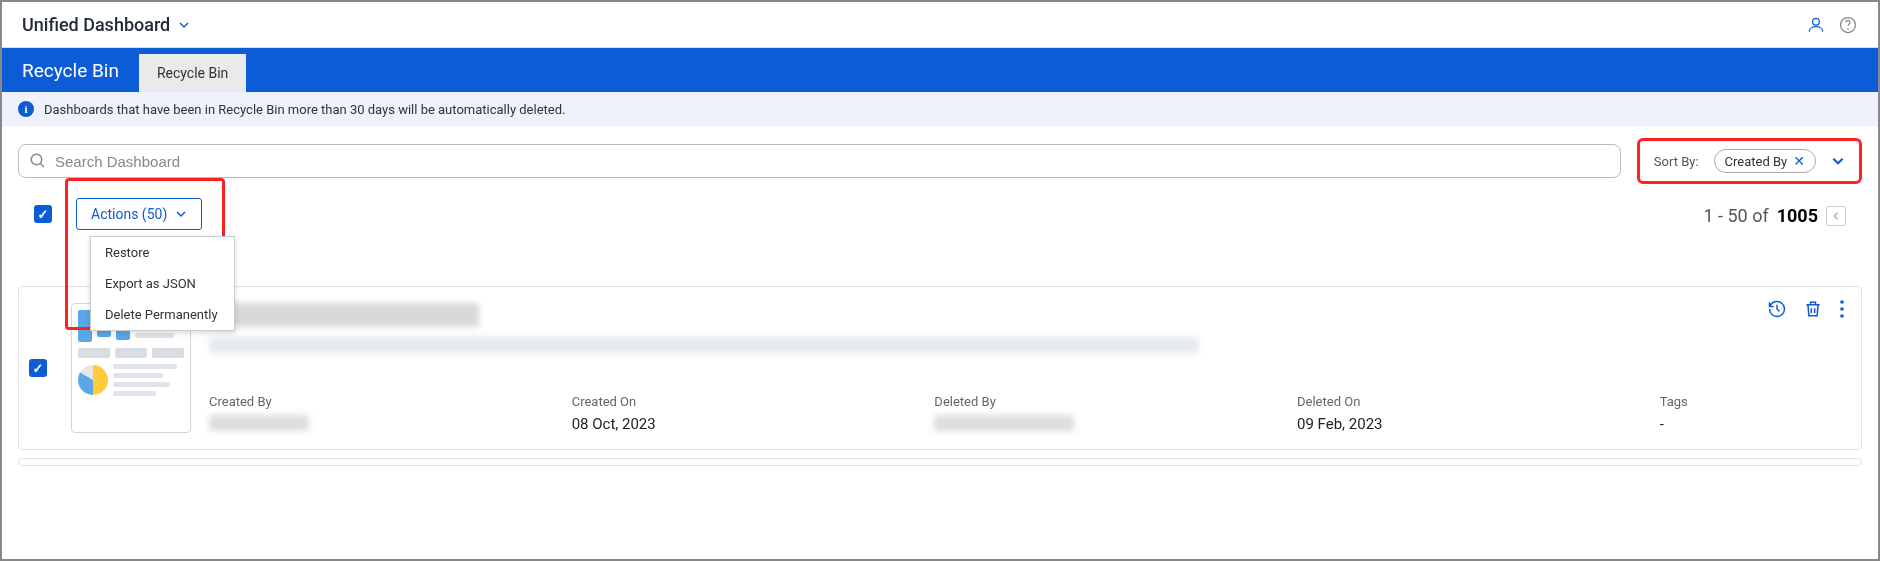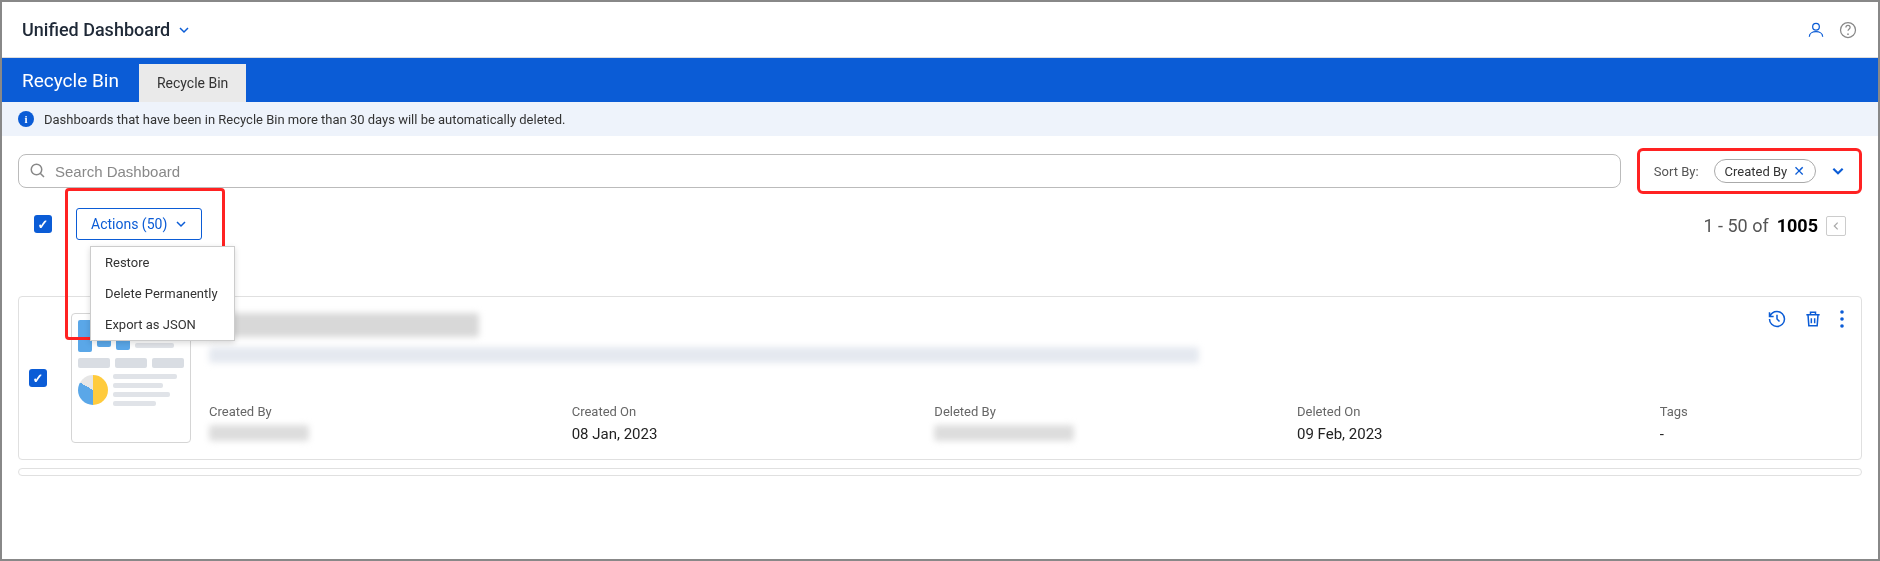--- a/index.html
+++ b/index.html
@@ -1,19 +1,19 @@
 <!DOCTYPE html>
 <html><head>
 <meta charset="utf-8">
 <style>
 * { box-sizing: border-box; margin: 0; padding: 0; }
 body { font-family: -apple-system, BlinkMacSystemFont, "Segoe UI", Roboto, Arial, sans-serif; font-size: 14px; color: #333; background: #fff; border: 2px solid #888; width: 1880px; height: 561px; overflow: hidden; }
 
 
-.top-nav { display: flex; align-items: center; height: 56px; padding: 0 20px; border-bottom: 1px solid #ddd; background: #fff; }
+.top-nav { display: flex; align-items: center; height: 46px; padding: 0 20px; border-bottom: 1px solid #ddd; background: #fff; }
 .app-title { font-size: 18px; font-weight: 500; color: #1f2937; display: flex; align-items: center; gap: 8px; }
 .chevron-down { width: 12px; height: 12px; }
 .tabs-center { position: absolute; left: 50%; transform: translateX(-50%); display: flex; gap: 30px; }
 .tab { font-size: 13px; font-weight: 600; letter-spacing: 0.5px; color: #555; text-transform: uppercase; cursor: pointer; padding-bottom: 12px; }
 .tab.active { color: #0b5cd6; border-bottom: 3px solid #0b5cd6; }
 .top-right { margin-left: auto; display: flex; gap: 12px; align-items: center; }
 
 
 .blue-bar { background: #0b5cd6; height: 44px; display: flex; align-items: stretch; }
 .blue-title { color: #fff; font-size: 19px; font-weight: 400; padding: 0 20px; display: flex; align-items: center; }
@@ -131,22 +131,22 @@
   <div class="checkbox-master"></div>
   <div class="actions-highlight"></div>
   <div class="actions-btn">
     <span>Actions (50)</span>
     <svg width="12" height="12" viewBox="0 0 12 12">
         <path d="M2 4l4 4 4-4" stroke="#0b5cd6" stroke-width="1.5" fill="none"></path>
       </svg>
   </div>
   <div class="actions-menu">
     <div class="actions-menu-item">Restore</div>
+    <div class="actions-menu-item">Export as JSON</div>
     <div class="actions-menu-item">Delete Permanently</div>
-    <div class="actions-menu-item">Export as JSON</div>
   </div>
   <div class="pagination-right">
     <span>1 - 50 of </span>
     <strong>1005</strong>
     <div class="page-btn">
       <svg width="10" height="10" viewBox="0 0 12 12">
           <path d="M8 2L4 6l4 4" stroke="#aaa" stroke-width="1.5" fill="none"></path>
         </svg>
     </div>
   </div>
@@ -185,21 +185,21 @@
   <div class="card-body">
     <div class="card-title-blur"></div>
     <div class="card-desc-blur"></div>
     <div class="card-meta">
       <div class="meta-col">
         <span class="meta-label">Created By</span>
         <div class="meta-blur"></div>
       </div>
       <div class="meta-col">
         <span class="meta-label">Created On</span>
-        <span class="meta-value">08 Jan, 2023</span>
+        <span class="meta-value">08 Oct, 2023</span>
       </div>
       <div class="meta-col">
         <span class="meta-label">Deleted By</span>
         <div class="meta-blur-wide"></div>
       </div>
       <div class="meta-col">
         <span class="meta-label">Deleted On</span>
         <span class="meta-value">09 Feb, 2023</span>
       </div>
       <div class="meta-col" style="flex:0.5">

